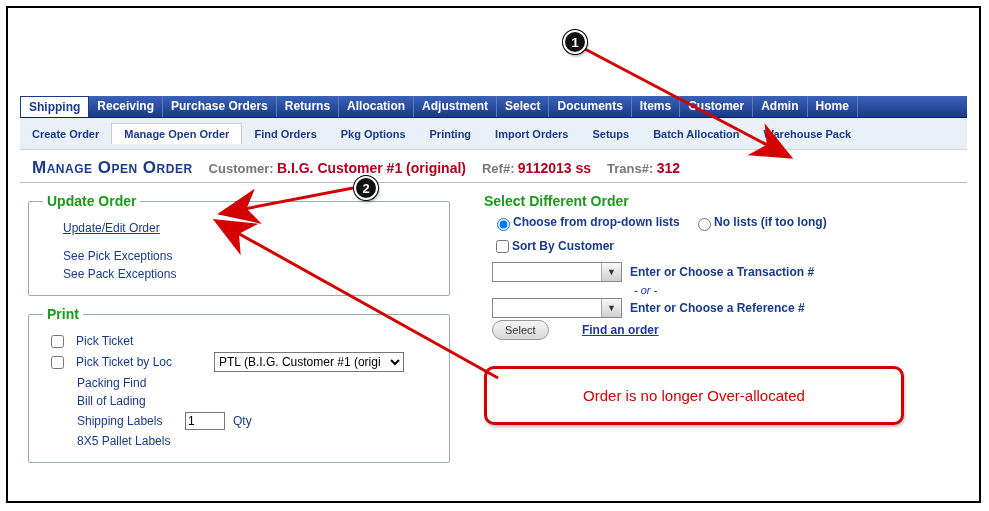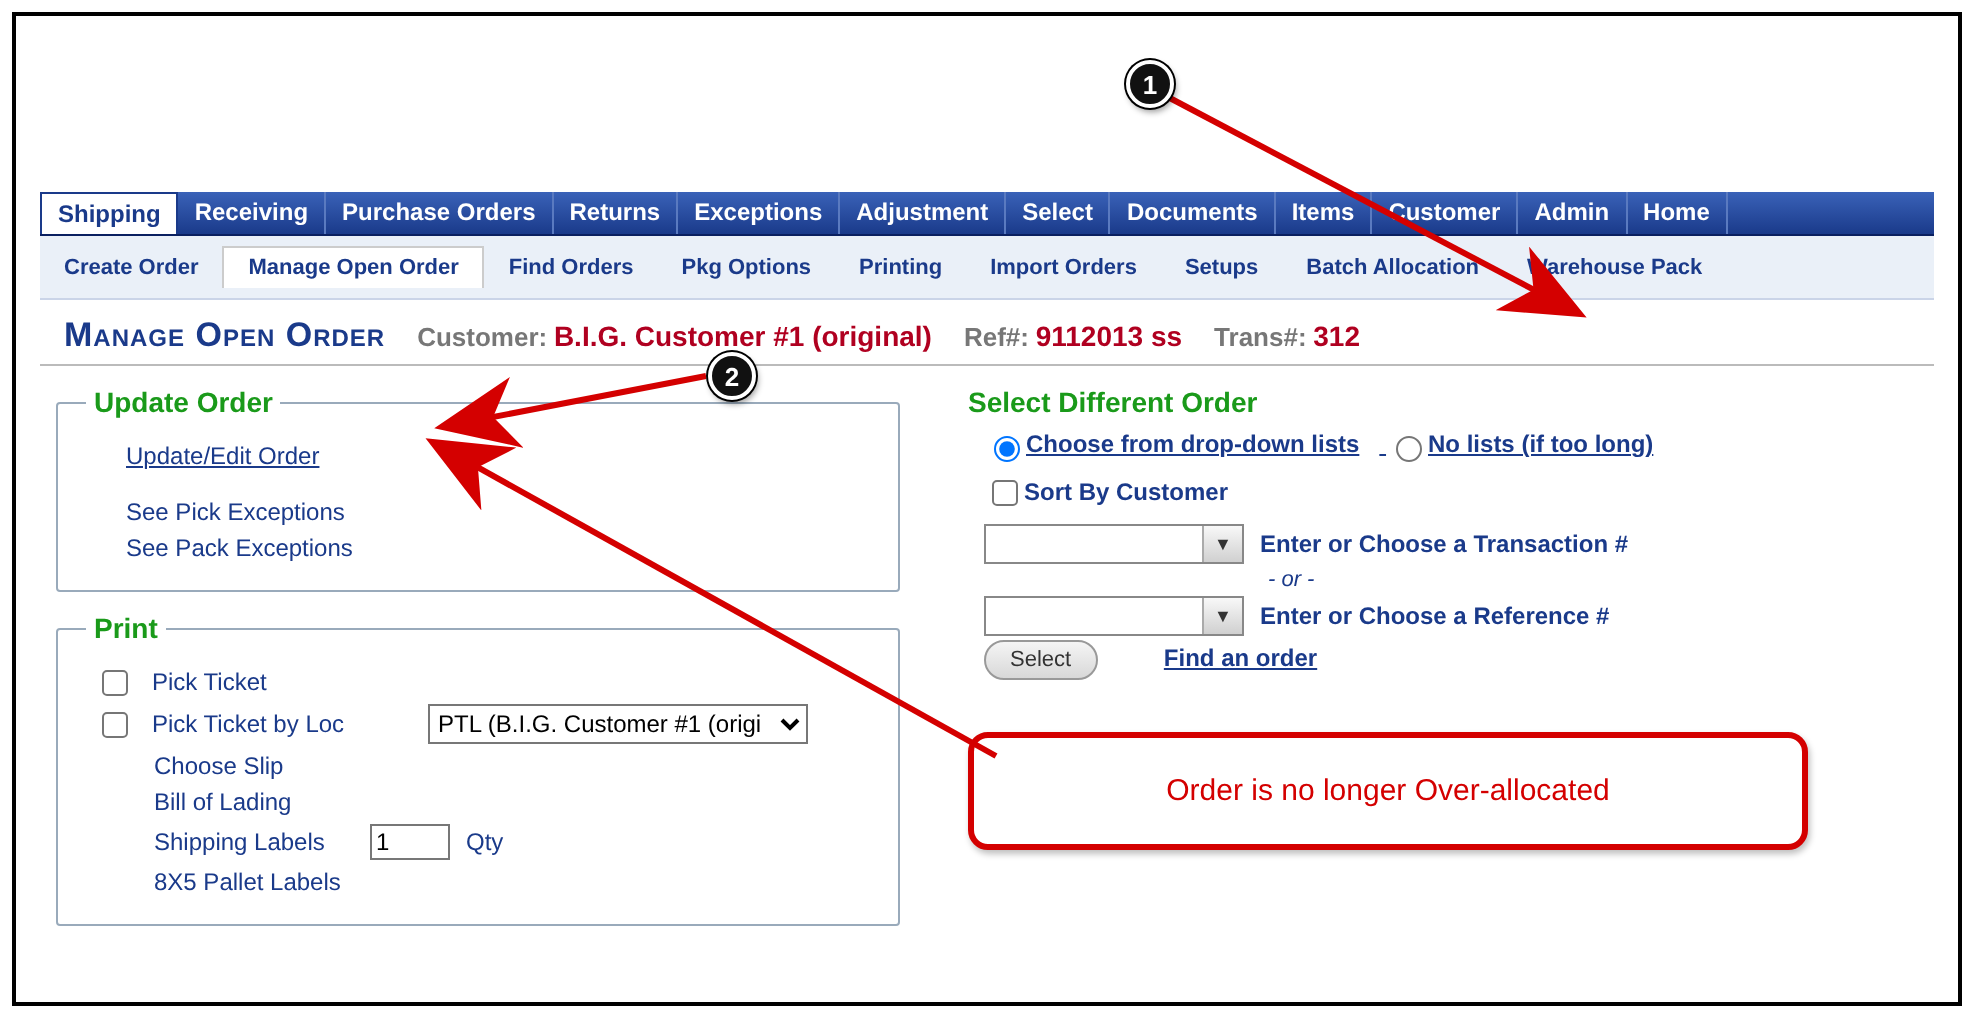--- a/index.html
+++ b/index.html
@@ -139,21 +139,21 @@
     text-align: left;
   }
 
   .section-hdr {
     color: #1a9a1a;
     font-weight: bold;
     font-size: 14px;
     margin-bottom: 6px;
     margin-left: 4px;
   }
-  .radio-row { margin: 2px 0 6px 12px; font-size: 12px; color: #1a3a8a; font-weight: bold; text-decoration: underline; }
+  .radio-row { margin: 2px 0 6px 12px; font-size: 12px; color: #1a3a8a; font-weight: bold; }
   .radio-row label { margin-right: 10px; cursor: pointer; }
   .radio-row input { vertical-align: middle; margin-right: 3px; }
   .cb-row { margin: 2px 0 6px 12px; font-size: 12px; color: #1a3a8a; font-weight: bold; }
   .cb-row input { vertical-align: middle; margin-right: 3px; }
   .combo-row { display:flex; align-items:center; margin: 2px 0 2px 12px; gap: 8px; }
   .combo {
     display: inline-flex;
     border: 1px solid #888;
     height: 20px;
     width: 130px;
@@ -221,21 +221,21 @@
 </head>
 <body>
 
 <div class="frame">
 
   <div class="main-nav">
     <div class="tab active">Shipping</div>
     <div class="tab">Receiving</div>
     <div class="tab">Purchase Orders</div>
     <div class="tab">Returns</div>
-    <div class="tab">Exceptions</div>
+    <div class="tab">Allocation</div>
     <div class="tab">Adjustment</div>
     <div class="tab">Select</div>
     <div class="tab">Documents</div>
     <div class="tab">Items</div>
     <div class="tab">Customer</div>
     <div class="tab">Admin</div>
     <div class="tab">Home</div>
   </div>
 
   <div class="sub-nav">
@@ -287,21 +287,21 @@
         <div class="print-row">
           <input type="checkbox" style="">
           <span class="print-lbl">Pick Ticket by Loc</span>
           <select class="sel">
             <option>PTL (B.I.G. Customer #1 (origi</option>
           </select>
         </div>
 
         <div class="print-row">
           <span style="width:18px;"></span>
-          <span class="print-lbl" style="cursor:pointer;">Choose Slip</span>
+          <span class="print-lbl" style="cursor:pointer;">Packing Find</span>
         </div>
         <div class="print-row">
           <span style="width:18px;"></span>
           <span class="print-lbl" style="cursor:pointer;">Bill of Lading</span>
         </div>
         <div class="print-row">
           <span style="width:18px;"></span>
           <span class="print-lbl" style="width:100px; cursor:pointer;">Shipping Labels</span>
           <input class="qty-input" value="1" style="">
           <span style="color:#1a3a8a;">Qty</span>

